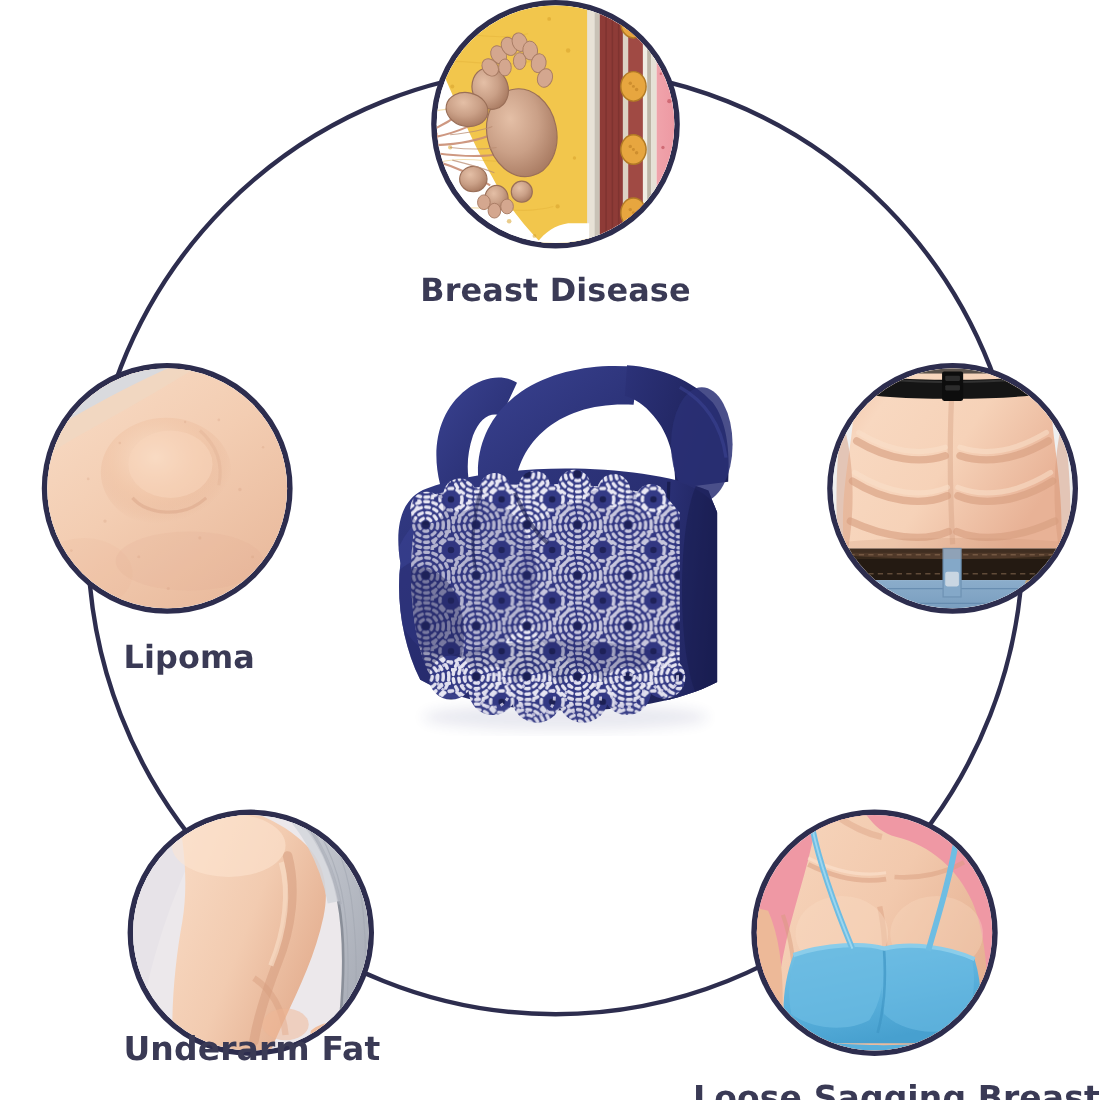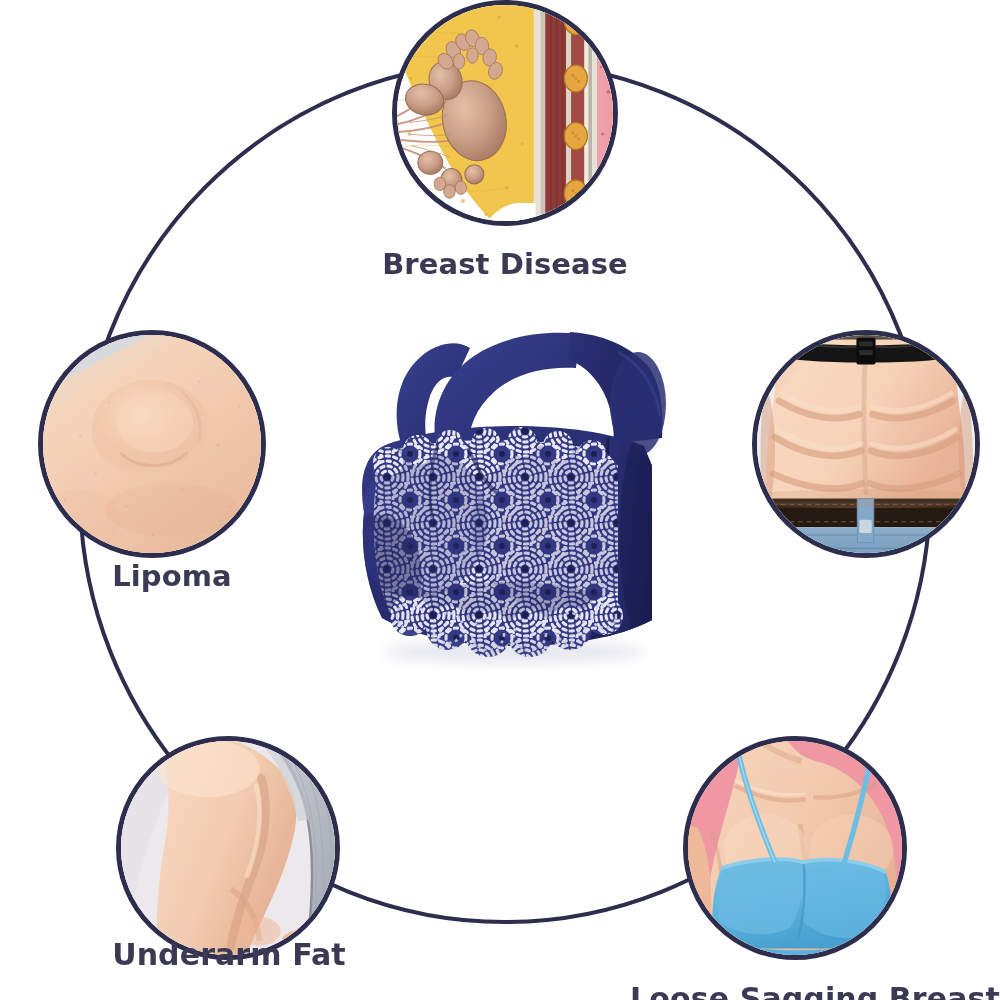--- a/index.html
+++ b/index.html
@@ -232,21 +232,21 @@
             <circle cx="168" cy="54" r="1.3"></circle>
           <circle cx="28" cy="178" r="1.3"></circle>
             <circle cx="210" cy="80" r="1.2"></circle>
             <circle cx="136" cy="56" r="1.1"></circle>
         </g>
         <ellipse cx="140" cy="188" rx="70" ry="28" fill="#e3ab8c" opacity=".16"></ellipse>
         <ellipse cx="40" cy="200" rx="46" ry="34" fill="#e7b293" opacity=".14"></ellipse>
       </g>
     </svg>
   </div>
-  <div class="lbl t-left" style="left:52px;top:560px;width:240px;">Lipoma</div>
+  <div class="lbl t-left" style="left:52px;top:581px;width:240px;">Lipoma</div>
 
   <div class="bubble" style="left:752px;top:330px;width:228px;height:228px;">
     <svg class="art" viewBox="0 0 238 238" preserveAspectRatio="xMidYMid slice">
       <defs>
         <linearGradient id="skinR" x1="0" y1="0" x2="1" y2="0.6">
           <stop offset="0%" stop-color="#efbfa4"></stop>
             <stop offset="25%" stop-color="#f8d8c0"></stop>
           <stop offset="60%" stop-color="#f6d2b8"></stop>
             <stop offset="100%" stop-color="#e8b296"></stop>
         </linearGradient>

